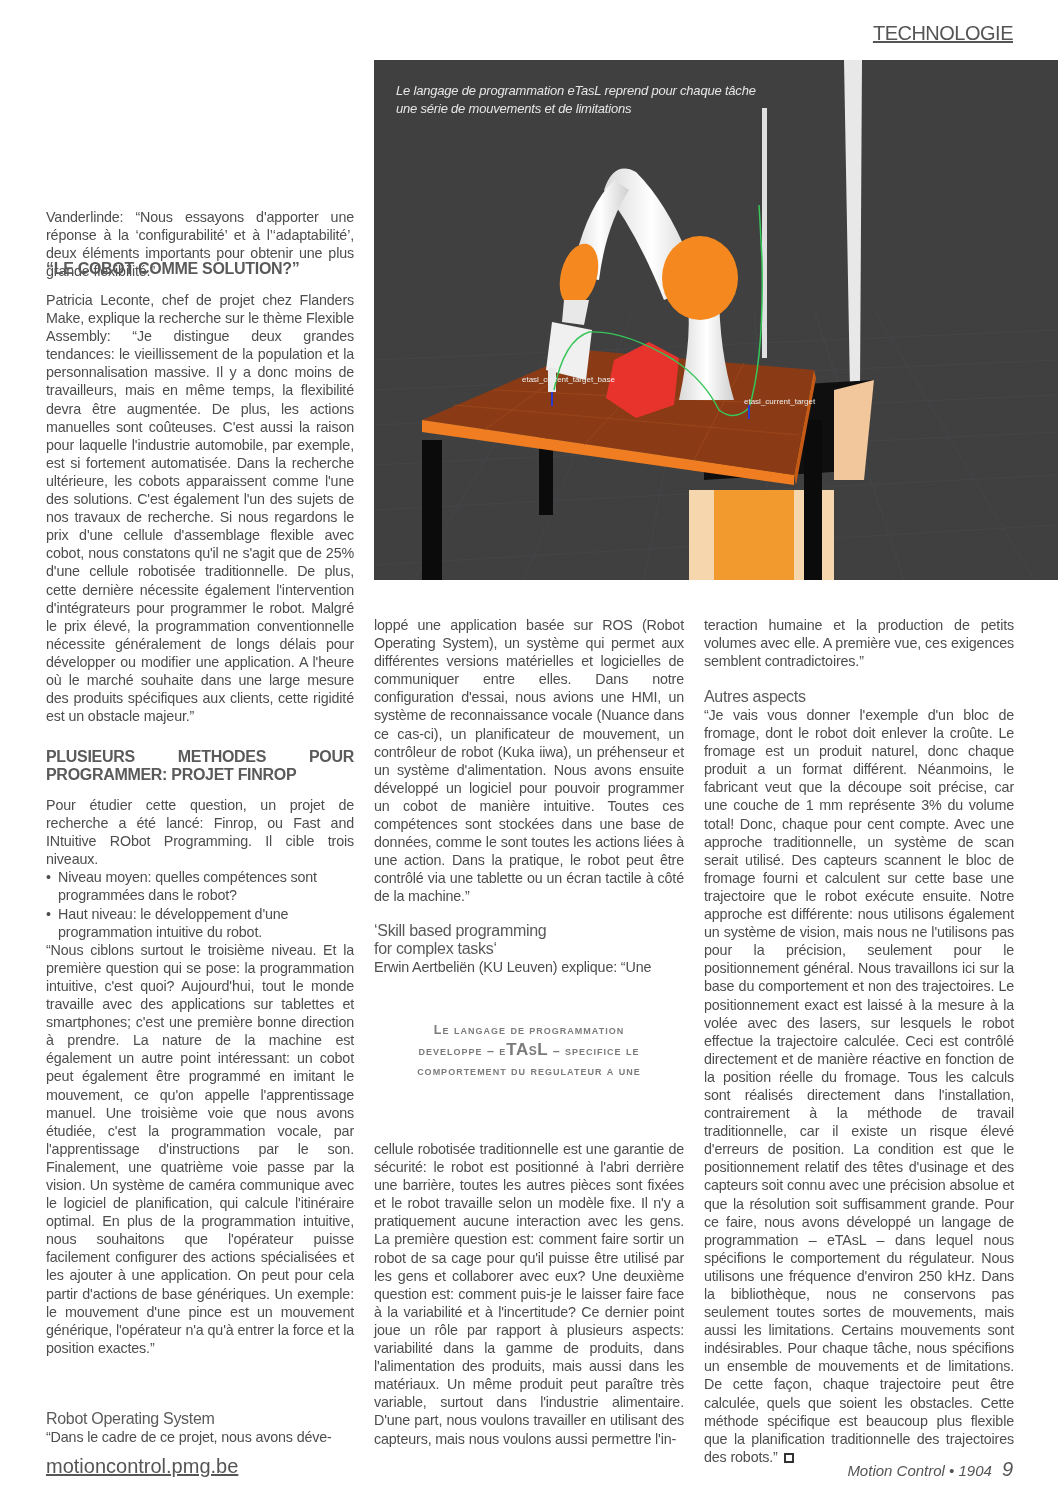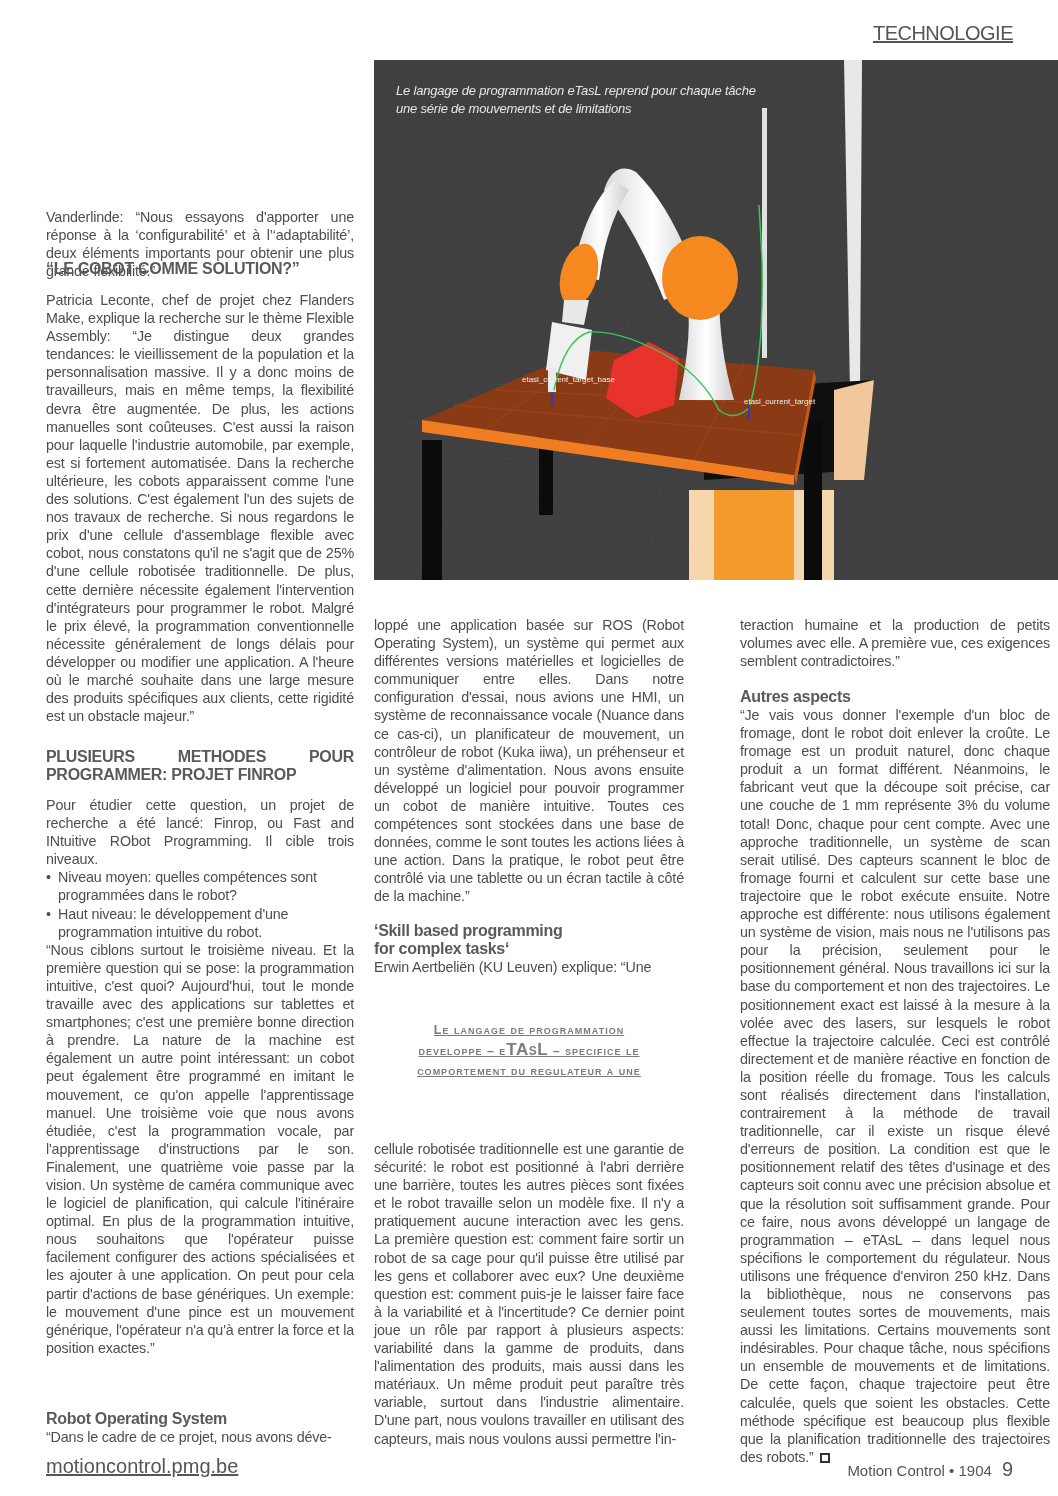--- a/index.html
+++ b/index.html
@@ -23,46 +23,45 @@
     color: #e6e6e6; font-style: italic; font-size: 13px; line-height: 18px;
     font-family: "Liberation Sans", sans-serif; letter-spacing: -0.2px;
   }
   .label3d { position: absolute; color: #eee; font-size: 8px; font-family: "Liberation Sans", sans-serif; }
 
   
   .col { position: absolute; font-size: 14.3px; line-height: 18.1px; color: #4d4d4d; text-align: justify; letter-spacing: -0.15px; }
   .col p { margin: 0; }
   .col1 { left: 46px; width: 308px; }
   .col2 { left: 374px; width: 310px; }
-  .col3 { left: 704px; width: 310px; margin-left: 36px; }
+  .col3 { left: 704px; width: 310px; }
 
   .h-caps { font-weight: bold; font-size: 16px; line-height: 18px; color: #5a5a5a; text-transform: none; letter-spacing: -0.3px; }
-  .h-sub { font-weight: bold; font-size: 16px; line-height: 18px; color: #5a5a5a; letter-spacing: -0.3px; }
+  .h-sub { font-weight: normal; font-size: 16px; line-height: 18px; color: #5a5a5a; letter-spacing: -0.3px; }
 
   ul.bullets { list-style: none; text-align: left; }
   ul.bullets li { position: relative; padding-left: 12px; }
   ul.bullets li::before { content: "\2022"; position: absolute; left: 0; top: 0; }
 
   .pullquote {
     position: absolute; left: 378px; top: 1020px; width: 302px;
     text-align: center; color: #7b7b7b; font-weight: bold;
     font-size: 12.5px; line-height: 20px; letter-spacing: 1px;
     font-variant: small-caps;
-    text-decoration: underline;
   }
   .pullquote .big { font-size: 17px; letter-spacing: 0.5px; }
 
   .end-box { display: inline-block; width: 10px; height: 10px; border: 2px solid #333; vertical-align: -1px; margin-left: 2px; }
 
   .footer-url {
     position: absolute; left: 46px; top: 1455px; font-size: 20px; color: #555;
     text-decoration: underline;
   }
   .footer-right {
-    position: absolute; right: 45px; top: 1458px; font-size: 15px; color: #555;
+    position: absolute; right: 45px; top: 1458px; font-size: 15px; color: #555; font-style: italic;
   }
   .footer-right .pg { font-size: 20px; margin-left: 10px; }
 </style>
 </head>
 <body>
 
 <div class="section-label">TECHNOLOGIE</div>
 
 <div class="photo">
   <svg width="684" height="520" viewBox="0 0 684 520">

